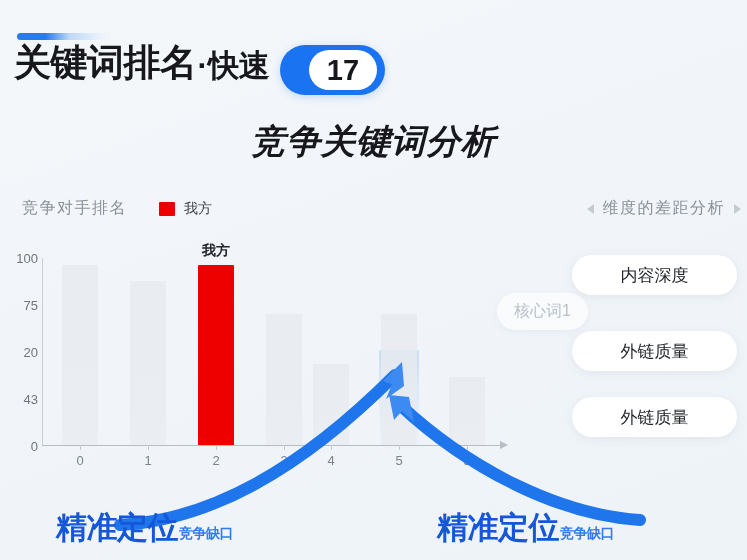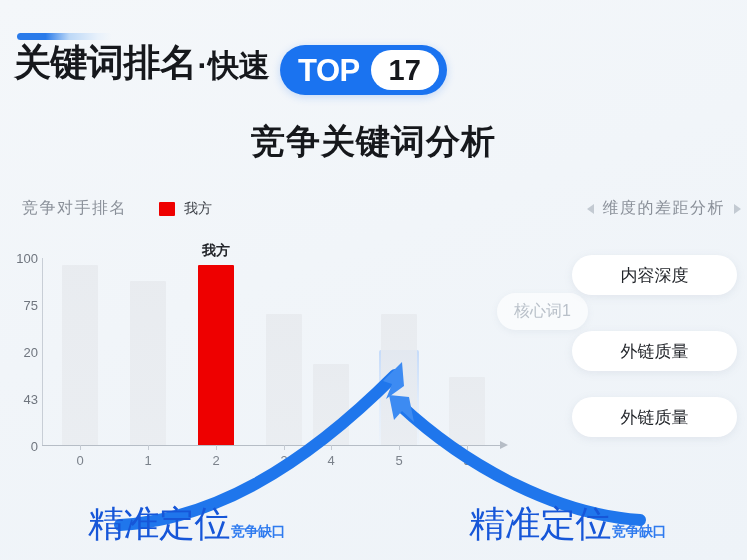--- a/index.html
+++ b/index.html
@@ -89,20 +89,21 @@
   .subtitle {
     position: absolute;
     left: 0;
     right: 0;
     top: 119px;
     text-align: center;
     font-size: 34px;
     font-weight: 700;
     color: #16181c;
     letter-spacing: 1px;
+    font-style: italic;
   }
 
   
   .legend-row {
     position: absolute;
     left: 22px;
     top: 198px;
     display: flex;
     align-items: center;
   }
@@ -266,25 +267,24 @@
 
   
   .caption {
     position: absolute;
     bottom: 11px;
     display: flex;
     align-items: baseline;
     white-space: nowrap;
   }
   .caption-strong {
-    font-size: 36px;
-    font-weight: 400;
+    font-size: 31px;
+    font-weight: 700;
     color: #1656d8;
     letter-spacing: -0.5px;
-    margin-left: 32px;
   }
   .caption-weak {
     font-size: 14px;
     font-weight: 700;
     color: #2f7bef;
     letter-spacing: -0.5px;
     margin-left: 1px;
   }
   .caption-left  { left: 56px; }
   .caption-right { left: 437px; }
@@ -301,21 +301,20 @@
 
 <div class="accent-bar"></div>
 
 <div class="headline">
   <span class="headline-main">关键词排名</span>
   <span class="headline-sub">·</span>
   <span class="headline-sub">快速</span>
 </div>
 
 <div class="top-badge">
-  <span class="top-badge-label">TOP</span>
   <span class="top-badge-count">17</span>
 </div>
 
 <div class="subtitle">竞争关键词分析</div>
 
 <div class="legend-row">
   <span class="legend-title">竞争对手排名</span>
   <span class="legend-entry">
     <span class="legend-swatch"></span>
     <span class="legend-label">我方</span>

